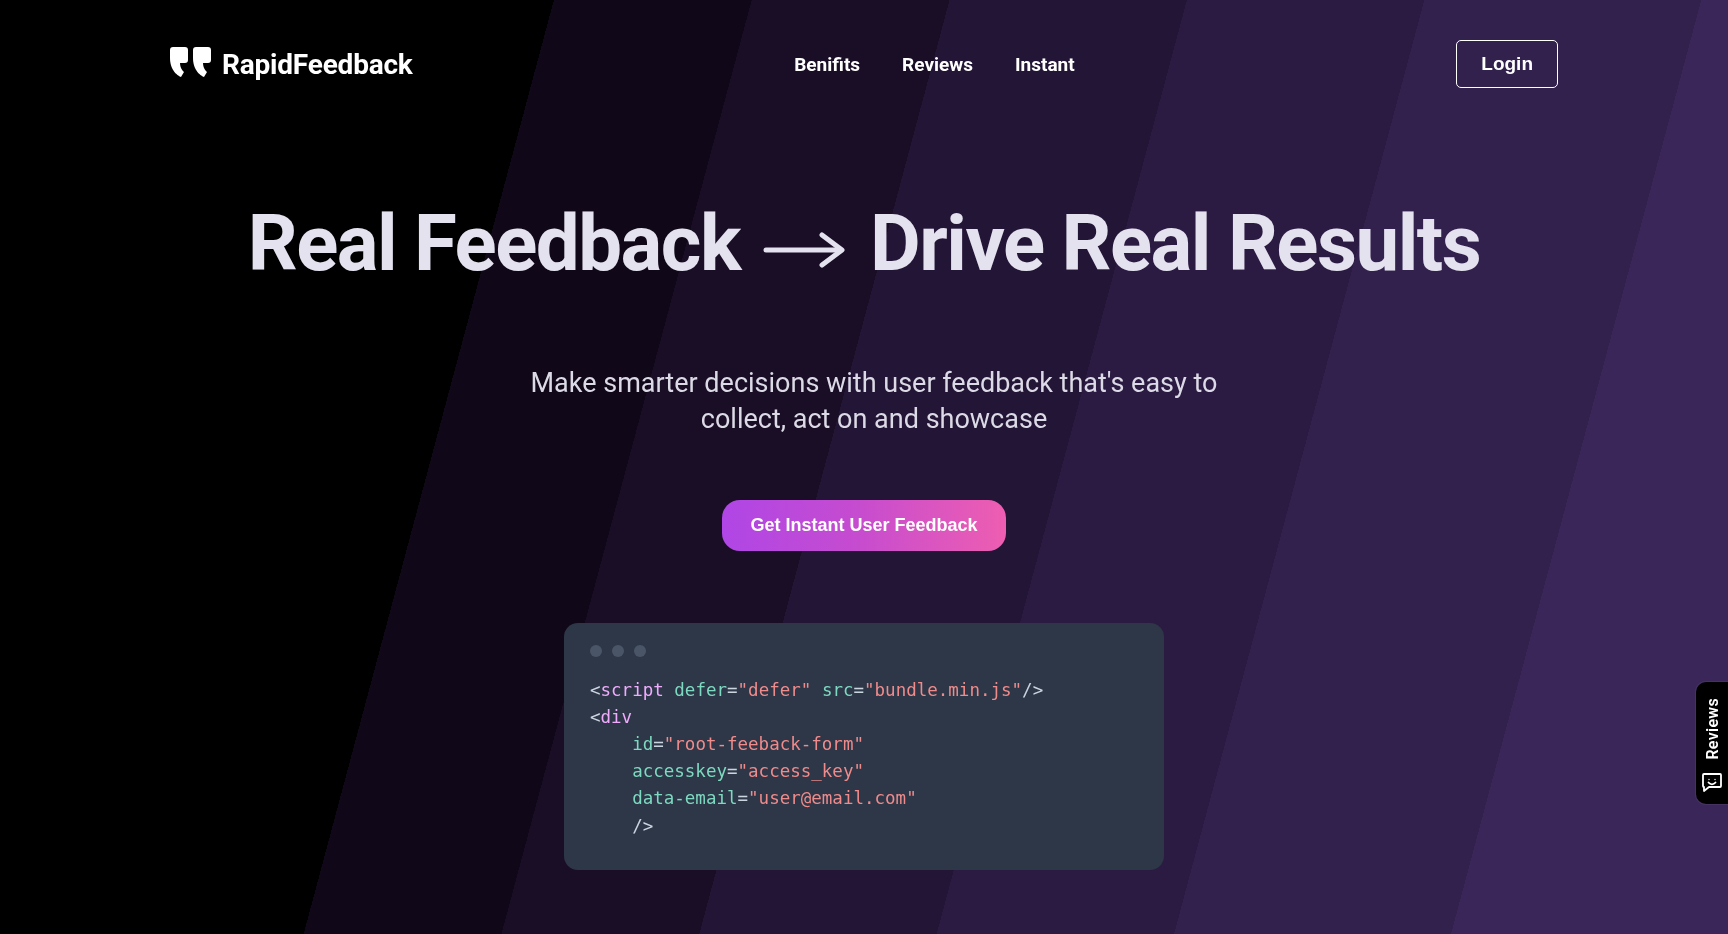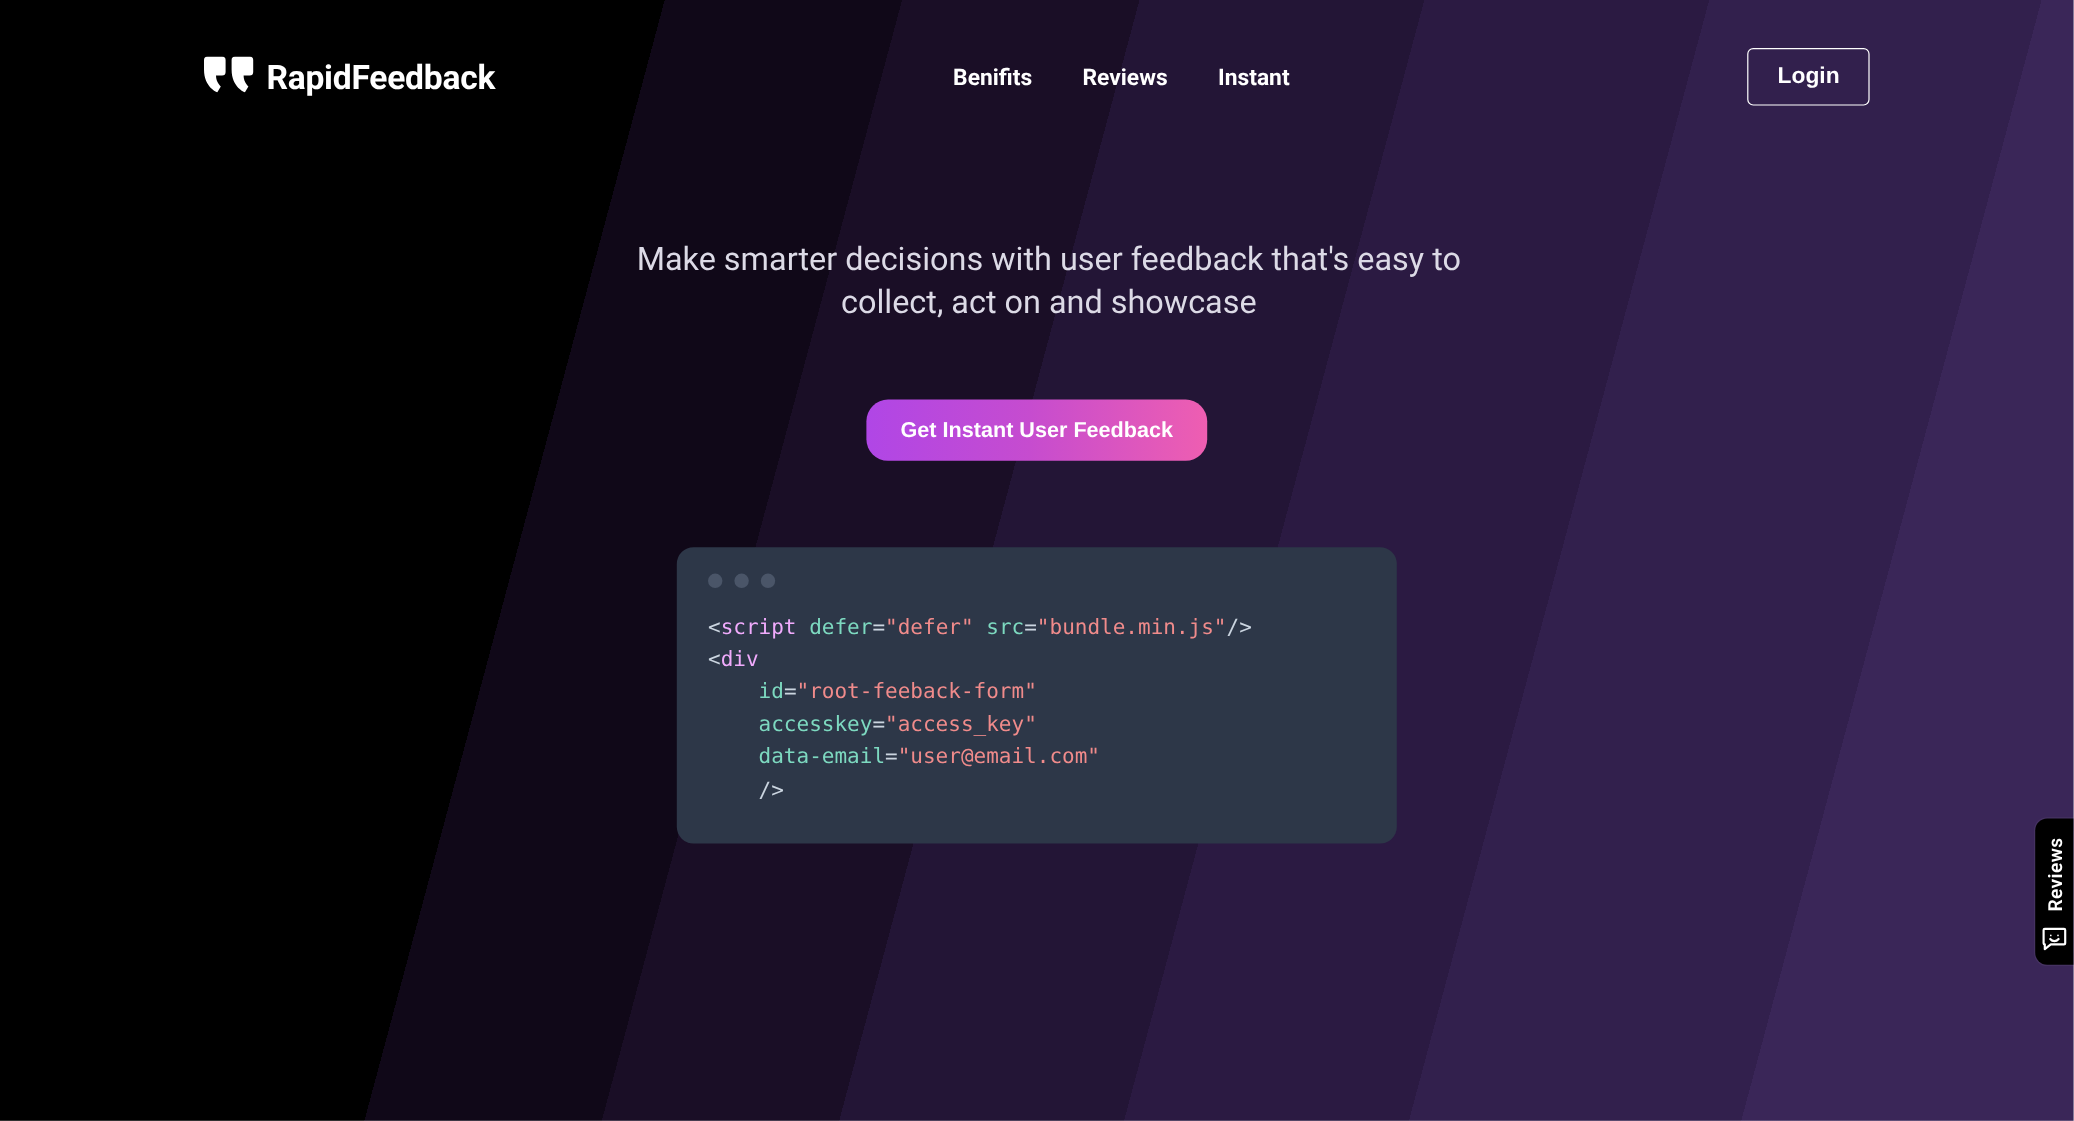--- a/index.html
+++ b/index.html
@@ -158,20 +158,30 @@
   <nav class="nav">
     <a>Benifits</a>
     <a>Reviews</a>
     <a>Instant</a>
   </nav>
 
   <button class="login-btn">Login</button>
 </header>
 
 <section class="hero">
+  <h1 class="headline">
+    <span>Real Feedback</span>
+    <span>
+      <svg width="86" height="40" viewBox="0 0 86 40" fill="none" stroke="#e4e2ef" stroke-width="5" stroke-linecap="round" stroke-linejoin="round">
+        <line x1="4" y1="20" x2="78" y2="20"></line>
+        <polyline points="60,5 80,20 60,35"></polyline>
+      </svg>
+    </span>
+    <span>Drive Real Results</span>
+  </h1>
 
   <p class="subhead" style="white-space:pre-line;">Make smarter decisions with user feedback that's easy to
 collect, act on and showcase</p>
 
   <button class="cta">Get Instant User Feedback</button>
 
   <div class="code-card">
     <div class="dots">
       <span class="dot"></span>
       <span class="dot"></span>

